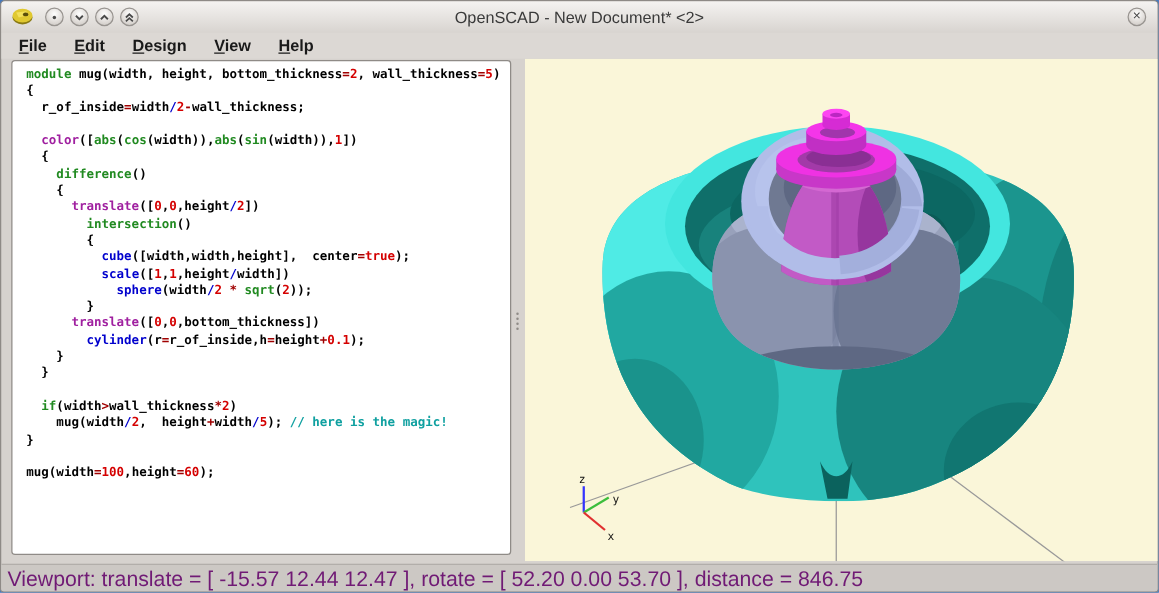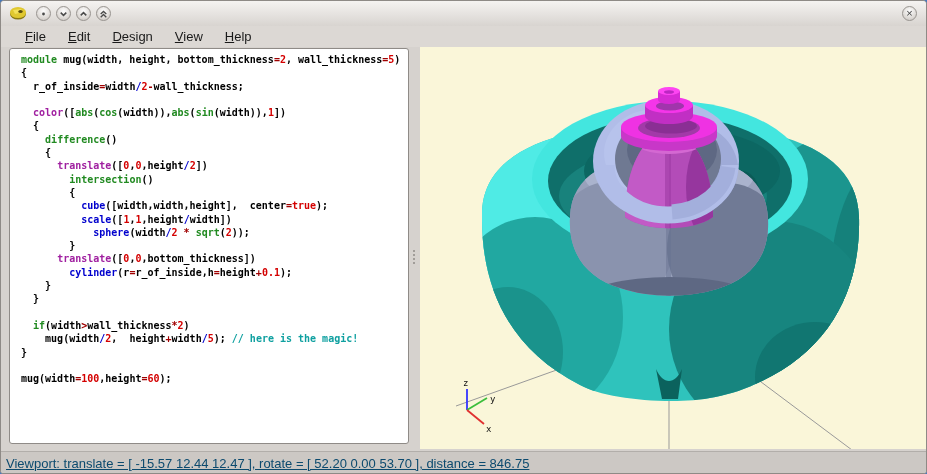--- a/index.html
+++ b/index.html
@@ -11,39 +11,39 @@
   .appicon{width:19px;height:15px;margin-right:8px;flex:0 0 auto;}
   .wbtn{width:15px;height:15px;border-radius:50%;margin-right:5px;flex:0 0 auto;
         background:radial-gradient(circle at 50% 32%,#FEFEFE,#DEDAD6 62%,#C6C2BE);
         border:1px solid #989490;display:flex;align-items:center;justify-content:center;box-sizing:border-box;cursor:default;}
   .wbtn svg{display:block}
   .wtitle{position:absolute;left:50%;top:0;transform:translateX(-50%);height:25px;line-height:25px;
           font-size:13px;color:#3A3A3A;white-space:nowrap;}
   .close-btn{position:absolute;right:9px;top:5px;margin:0;font-size:11px;color:#444;line-height:13px;}
   
   .menubar{position:absolute;left:0;top:25px;width:100%;height:21px;background:#DCD8D4;
-           display:flex;align-items:center;padding-left:13px;box-sizing:border-box;}
+           display:flex;align-items:center;padding-left:3px;box-sizing:border-box;font-weight:bold;}
   .menu-item{font-size:13px;color:#1A1A1A;padding:1px 11px;cursor:default;}
   .menu-item u{text-decoration:underline;}
   
   .editor{position:absolute;left:8px;top:47px;width:400px;height:396px;background:#FFFFFF;
           border:1px solid #8F8B87;border-radius:3px;box-sizing:border-box;overflow:hidden;}
   .code{padding:4px 14px 0 11px;font:bold 10px/13.3px "DejaVu Sans Mono",monospace;white-space:pre;color:#000;}
   .cl{height:13.3px;}
   
   .splitter{position:absolute;left:408px;top:47px;width:11px;height:396px;}
   .splitter .dots{position:absolute;left:4px;top:200px;width:3px;}
   .splitter .dots i{display:block;width:2px;height:2px;border-radius:50%;background:#8F8B87;margin:2px 0;}
   
   .viewport{position:absolute;left:419px;top:46px;width:508px;height:402px;}
   .viewport svg{display:block}
   
   .statusbar{position:absolute;left:0;top:450px;width:100%;height:24px;background:#CCC8C4;
              border-top:1px solid #B2AEAA;box-sizing:border-box;display:flex;align-items:center;}
-  .status-text{font-size:13px;color:#0c4a6e;padding-left:5px;white-space:nowrap;text-decoration:underline;}
+  .status-text{font-size:17px;color:#701a75;padding-left:5px;white-space:nowrap;}
 </style>
 <style>.s-d{color:#000000}.s-k{color:#218A21}.s-t{color:#A020A0}.s-p{color:#0000CD}.s-b{color:#0000CD}.s-n{color:#D40000}.s-o{color:#A00000}.s-c{color:#0FA0A0}</style></head>
 <body>
 
 <div id="window">
 
   <div class="titlebar">
     <span class="appicon">
       <svg width="19" height="15" viewBox="0 0 19 15">
         <ellipse cx="9" cy="8" rx="8" ry="5.5" fill="#8A7A14"></ellipse>
@@ -66,20 +66,21 @@
       <svg width="14" height="14" viewBox="0 0 14 14">
           <polyline points="4,8.5 7,5.5 10,8.5" fill="none" stroke="#4A4A4A" stroke-width="1.6"></polyline>
         </svg>
     </span>
     <span class="wbtn">
       <svg width="14" height="14" viewBox="0 0 14 14">
         <polyline points="4,7 7,4.2 10,7" fill="none" stroke="#4A4A4A" stroke-width="1.5"></polyline>
         <polyline points="4,10.4 7,7.6 10,10.4" fill="none" stroke="#4A4A4A" stroke-width="1.5"></polyline>
       </svg>
     </span>
+    <span class="wtitle">OpenSCAD - New Document* &lt;2&gt;</span>
     <span class="wbtn close-btn">
       <span>×</span>
     </span>
   </div>
 
   <div class="menubar">
     <span class="menu-item"><span class="accel"><u>F</u>ile</span></span>
     <span class="menu-item"><span class="accel"><u>E</u>dit</span></span>
     <span class="menu-item"><span class="accel"><u>D</u>esign</span></span>
     <span class="menu-item"><span class="accel"><u>V</u>iew</span></span>

